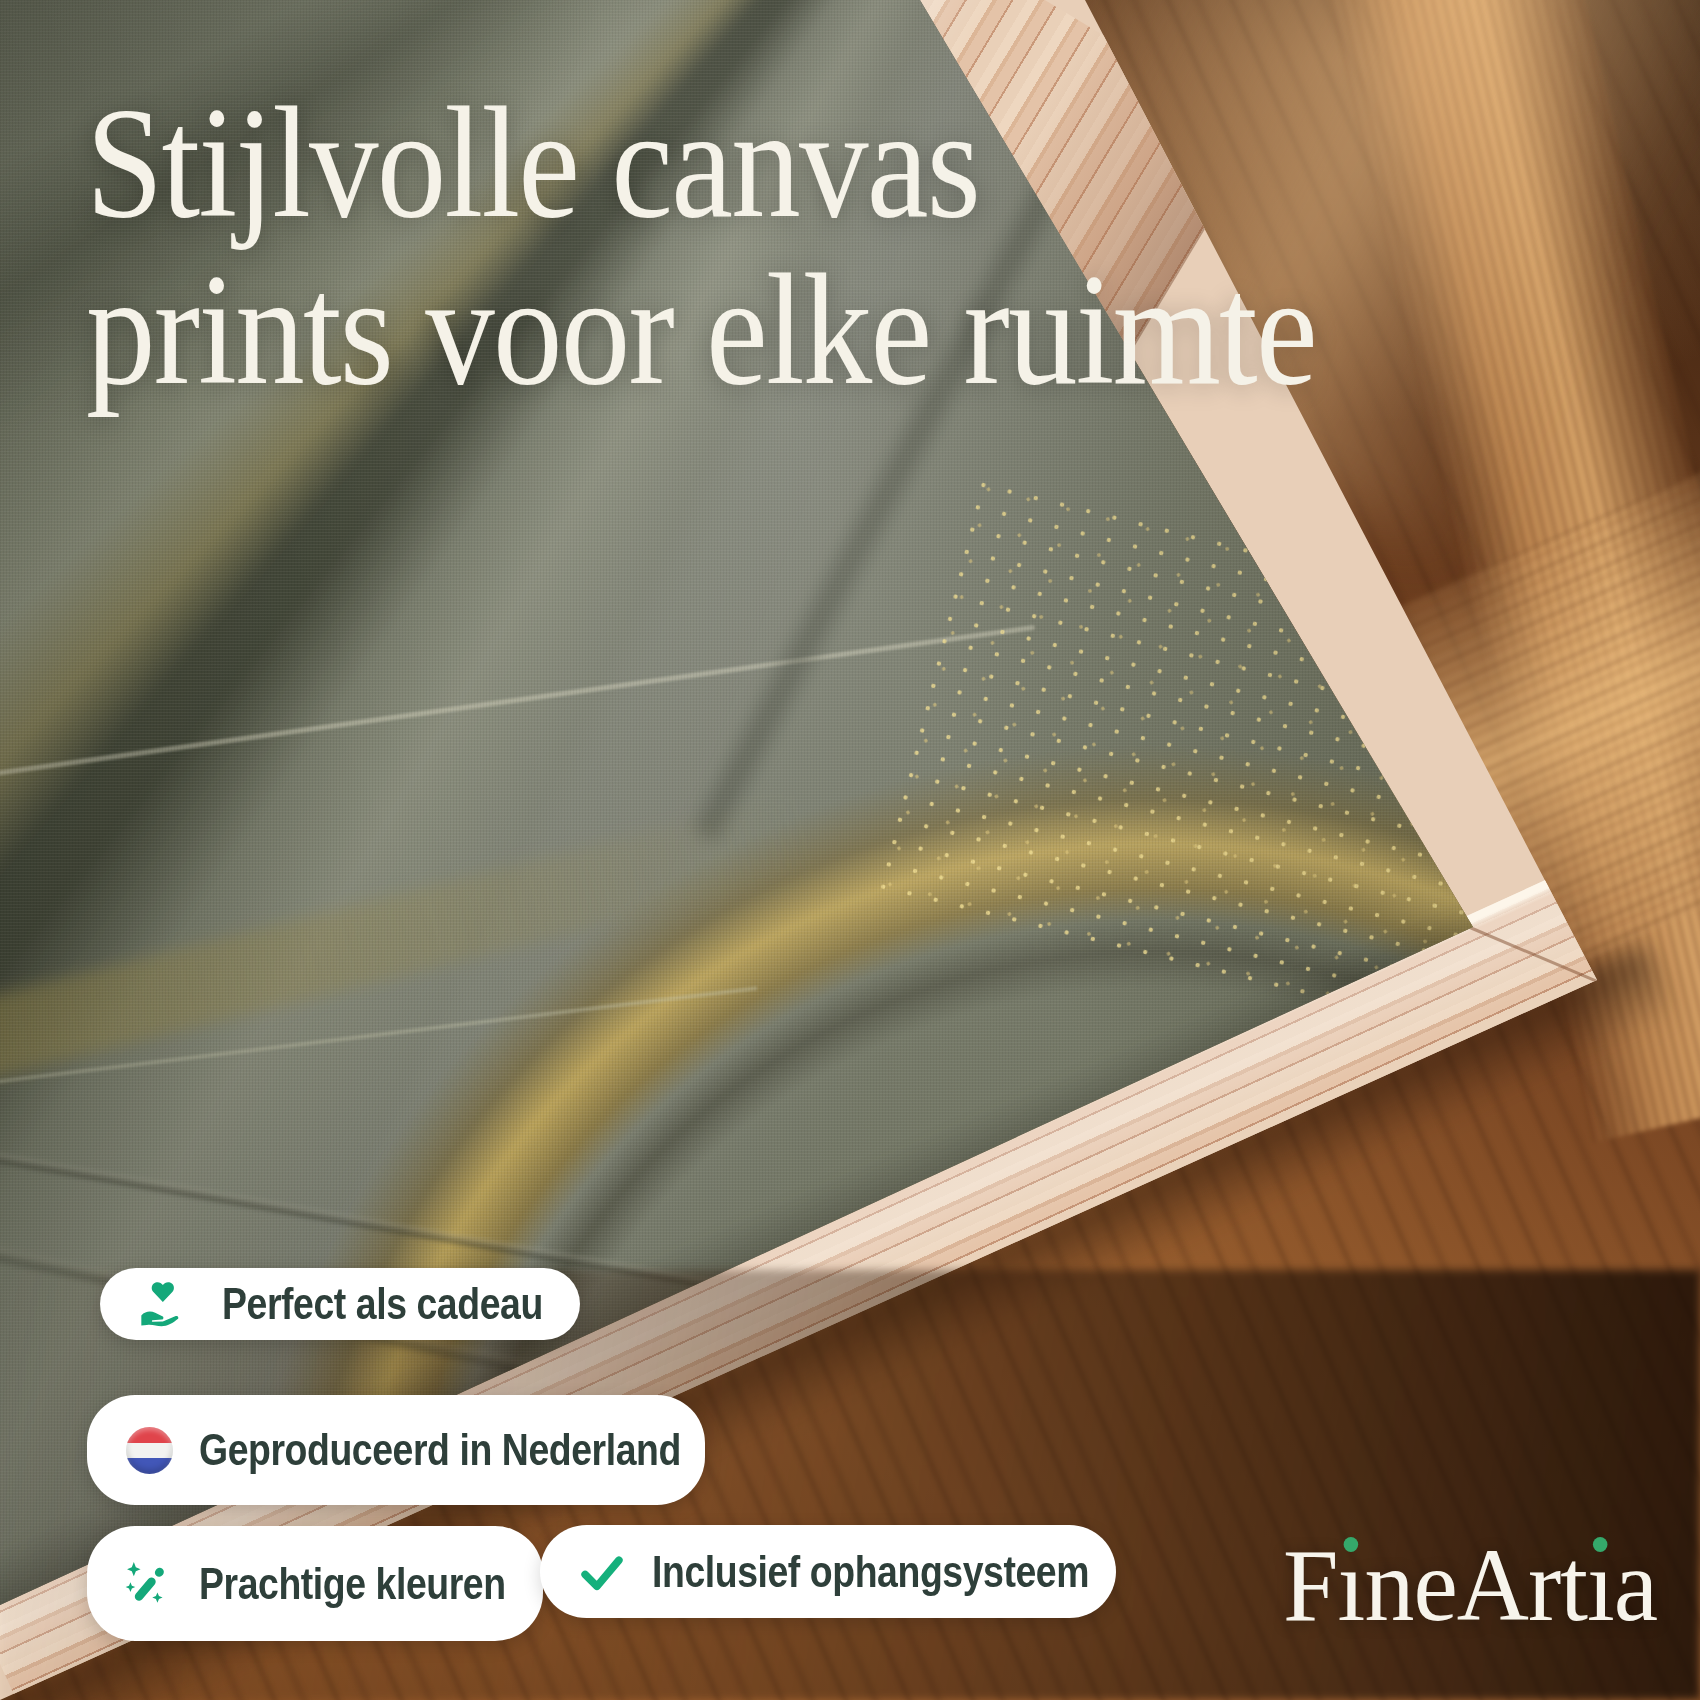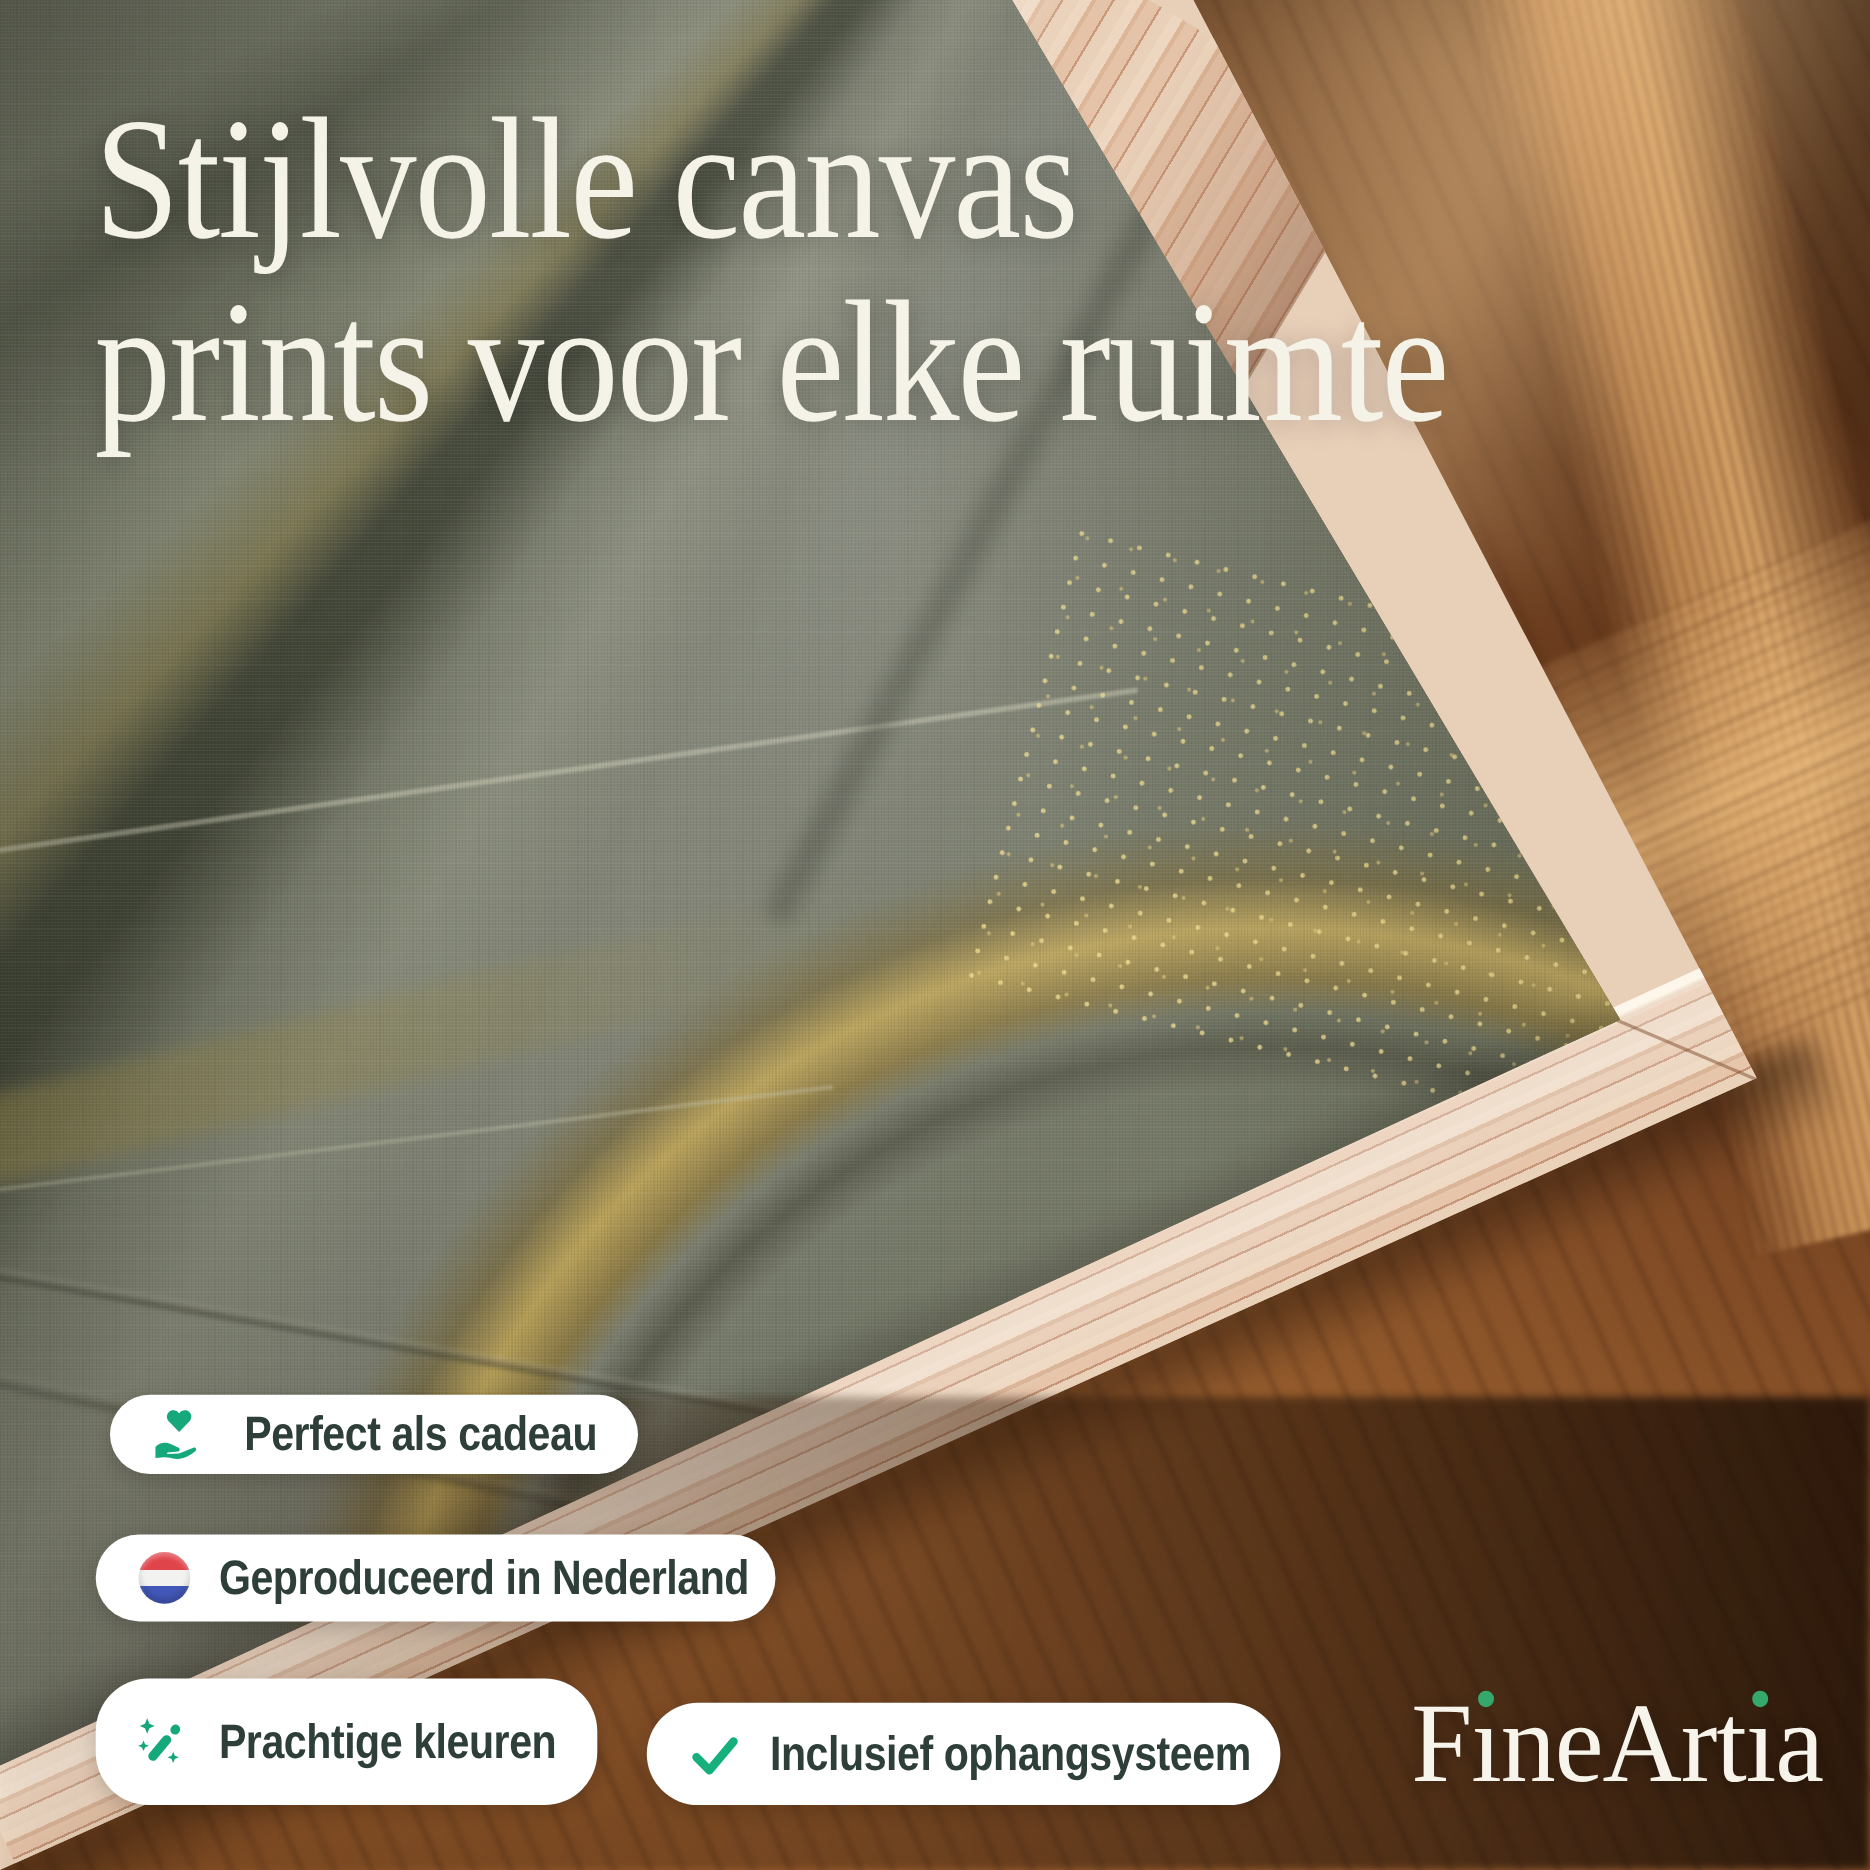--- a/index.html
+++ b/index.html
@@ -83,23 +83,23 @@
   .cv-edge{position:absolute;left:-30px;top:1560px;width:1750px;height:80px;transform-origin:left top;transform:rotate(-24deg);background:
     linear-gradient(180deg, rgba(0,0,0,0), rgba(28,28,20,.42));filter:blur(7px);}
 
   
   .headline{position:absolute;left:86px;top:80px;font-family:"Liberation Serif",serif;font-weight:400;font-size:158px;line-height:1.055;
     color:#f5f2e8;letter-spacing:-2px;transform:scaleX(.88);transform-origin:left top;white-space:nowrap;
     text-shadow:0 3px 26px rgba(0,0,0,.25);}
   .badge{position:absolute;display:flex;align-items:center;background:#ffffff;border-radius:48px;
     box-shadow:0 5px 18px rgba(0,0,0,.16);padding-left:34px;gap:22px;box-sizing:border-box;}
   .b1{left:100px;top:1268px;width:480px;height:72px;gap:32px;}
-  .b2{left:87px;top:1395px;width:618px;height:79px;}
+  .b2{left:87px;top:1395px;width:618px;height:110px;}
   .b3{left:87px;top:1526px;width:456px;height:115px;text-align:center;}
-  .b4{left:588px;top:1525px;width:576px;height:93px;margin-top:23px;}
+  .b4{left:540px;top:1525px;width:576px;height:93px;}
   .badge-label{font-weight:700;font-size:44px;color:#2e3f3a;letter-spacing:-.5px;transform:scaleX(.85);
     transform-origin:left center;white-space:nowrap;}
   .badge-icon{width:56px;height:56px;flex:0 0 auto;display:flex;align-items:center;justify-content:center;}
   .badge-icon svg{width:54px;height:54px;}
   .flag{width:47px;height:47px;border-radius:50%;background:linear-gradient(180deg,#e0444b 0 34%,#f2f3f1 34% 66%,#4257b8 66% 100%);
     box-shadow:inset 0 3px 5px rgba(255,255,255,.35), inset 0 -4px 6px rgba(0,0,0,.2);}
   .logo{position:absolute;left:1283px;top:1534px;font-family:"Liberation Serif",serif;font-size:103px;color:#f7f4ec;
     letter-spacing:-1px;white-space:nowrap;transform:scaleX(.97);transform-origin:left top;line-height:1;
     text-shadow:0 2px 16px rgba(0,0,0,.35);}
   .logo .logo-i{position:relative;display:inline-block;}

